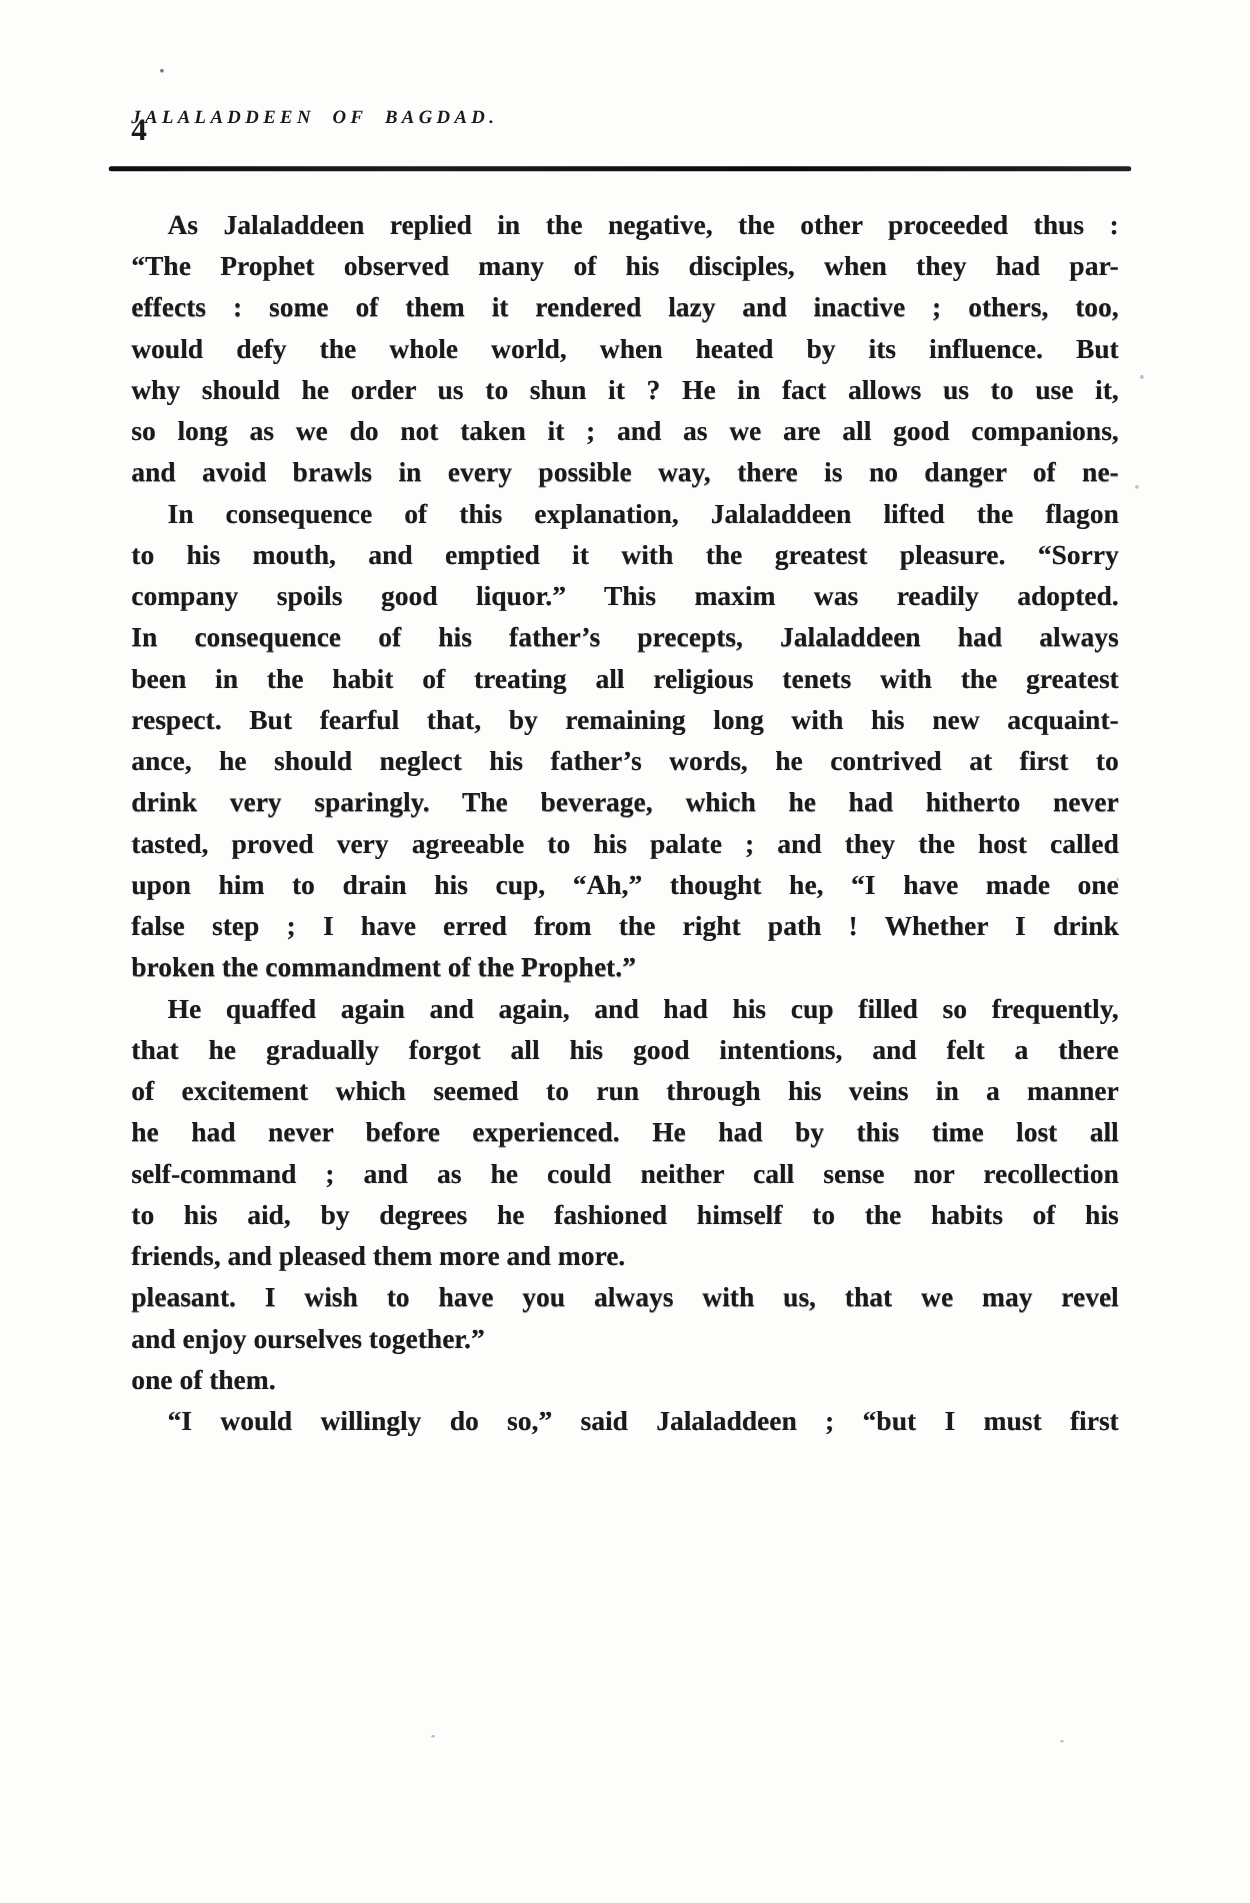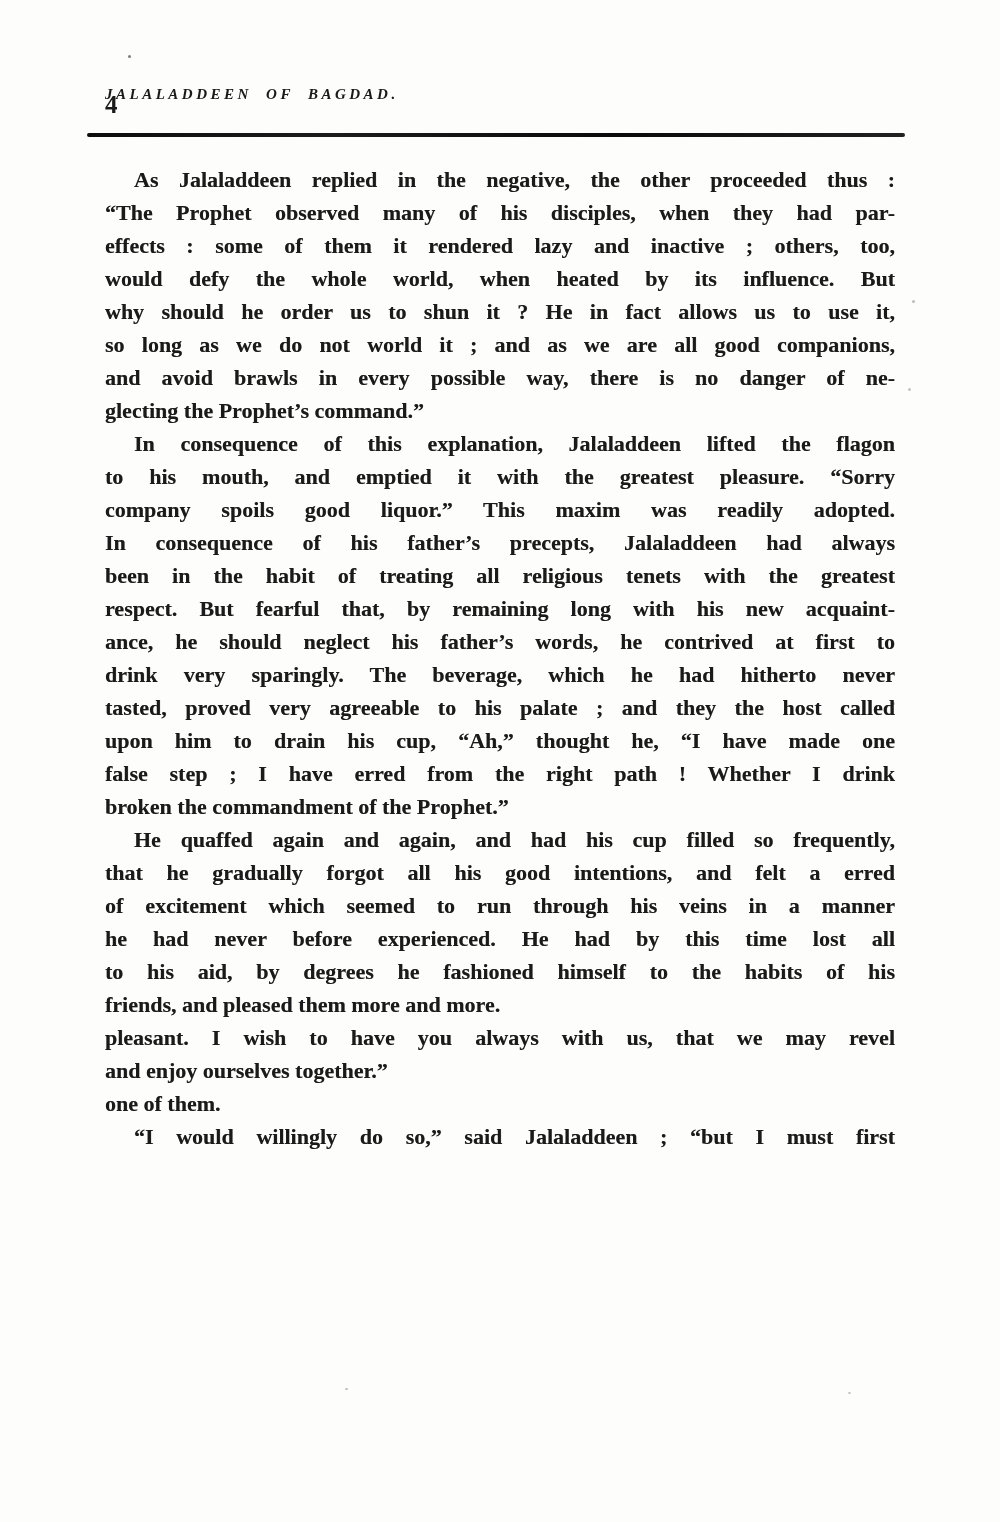--- a/index.html
+++ b/index.html
@@ -94,43 +94,43 @@
 
   <div class="header-rule"></div>
 
   <div class="text-body">
       <div class="para">
         <div class="line indent just">As Jalaladdeen replied in the negative, the other proceeded thus :</div>
         <div class="line just">“The Prophet observed many of his disciples, when they had par-</div>
         <div class="line just">effects : some of them it rendered lazy and inactive ; others, too,</div>
         <div class="line just">would defy the whole world, when heated by its influence.  But</div>
         <div class="line just">why should he order us to shun it ?  He in fact allows us to use it,</div>
-        <div class="line just">so long as we do not world it ; and as we are all good companions,</div>
+        <div class="line just">so long as we do not taken it ; and as we are all good companions,</div>
         <div class="line just">and avoid brawls in every possible way, there is no danger of ne-</div>
-        <div class="line">glecting the Prophet’s command.”</div>
       </div>
       <div class="para">
         <div class="line indent just">In consequence of this explanation, Jalaladdeen lifted the flagon</div>
         <div class="line just">to his mouth, and emptied it with the greatest pleasure.  “Sorry</div>
         <div class="line just">company spoils good liquor.”  This maxim was readily adopted.</div>
         <div class="line just">In consequence of his father’s precepts, Jalaladdeen had always</div>
         <div class="line just">been in the habit of treating all religious tenets with the greatest</div>
         <div class="line just">respect.  But fearful that, by remaining long with his new acquaint-</div>
         <div class="line just">ance, he should neglect his father’s words, he contrived at first to</div>
         <div class="line just">drink very sparingly.  The beverage, which he had hitherto never</div>
         <div class="line just">tasted, proved very agreeable to his palate ; and they the host called</div>
         <div class="line just">upon him to drain his cup, “Ah,” thought he, “I have made one</div>
         <div class="line just">false step ; I have erred from the right path !  Whether I drink</div>
         <div class="line">broken the commandment of the Prophet.”</div>
       </div>
       <div class="para">
         <div class="line indent just">He quaffed again and again, and had his cup filled so frequently,</div>
-        <div class="line just">that he gradually forgot all his good intentions, and felt a erred</div>
+        <div class="line just">that he gradually forgot all his good intentions, and felt a there</div>
         <div class="line just">of excitement which seemed to run through his veins in a manner</div>
         <div class="line just">he had never before experienced.  He had by this time lost all</div>
+        <div class="line just">self-command ; and as he could neither call sense nor recollection</div>
         <div class="line just">to his aid, by degrees he fashioned himself to the habits of his</div>
         <div class="line">friends, and pleased them more and more.</div>
       </div>
       <div class="para">
         <div class="line just">pleasant.  I wish to have you always with us, that we may revel</div>
         <div class="line">and enjoy ourselves together.”</div>
       </div>
       <div class="para">
         <div class="line">one of them.</div>
       </div>

